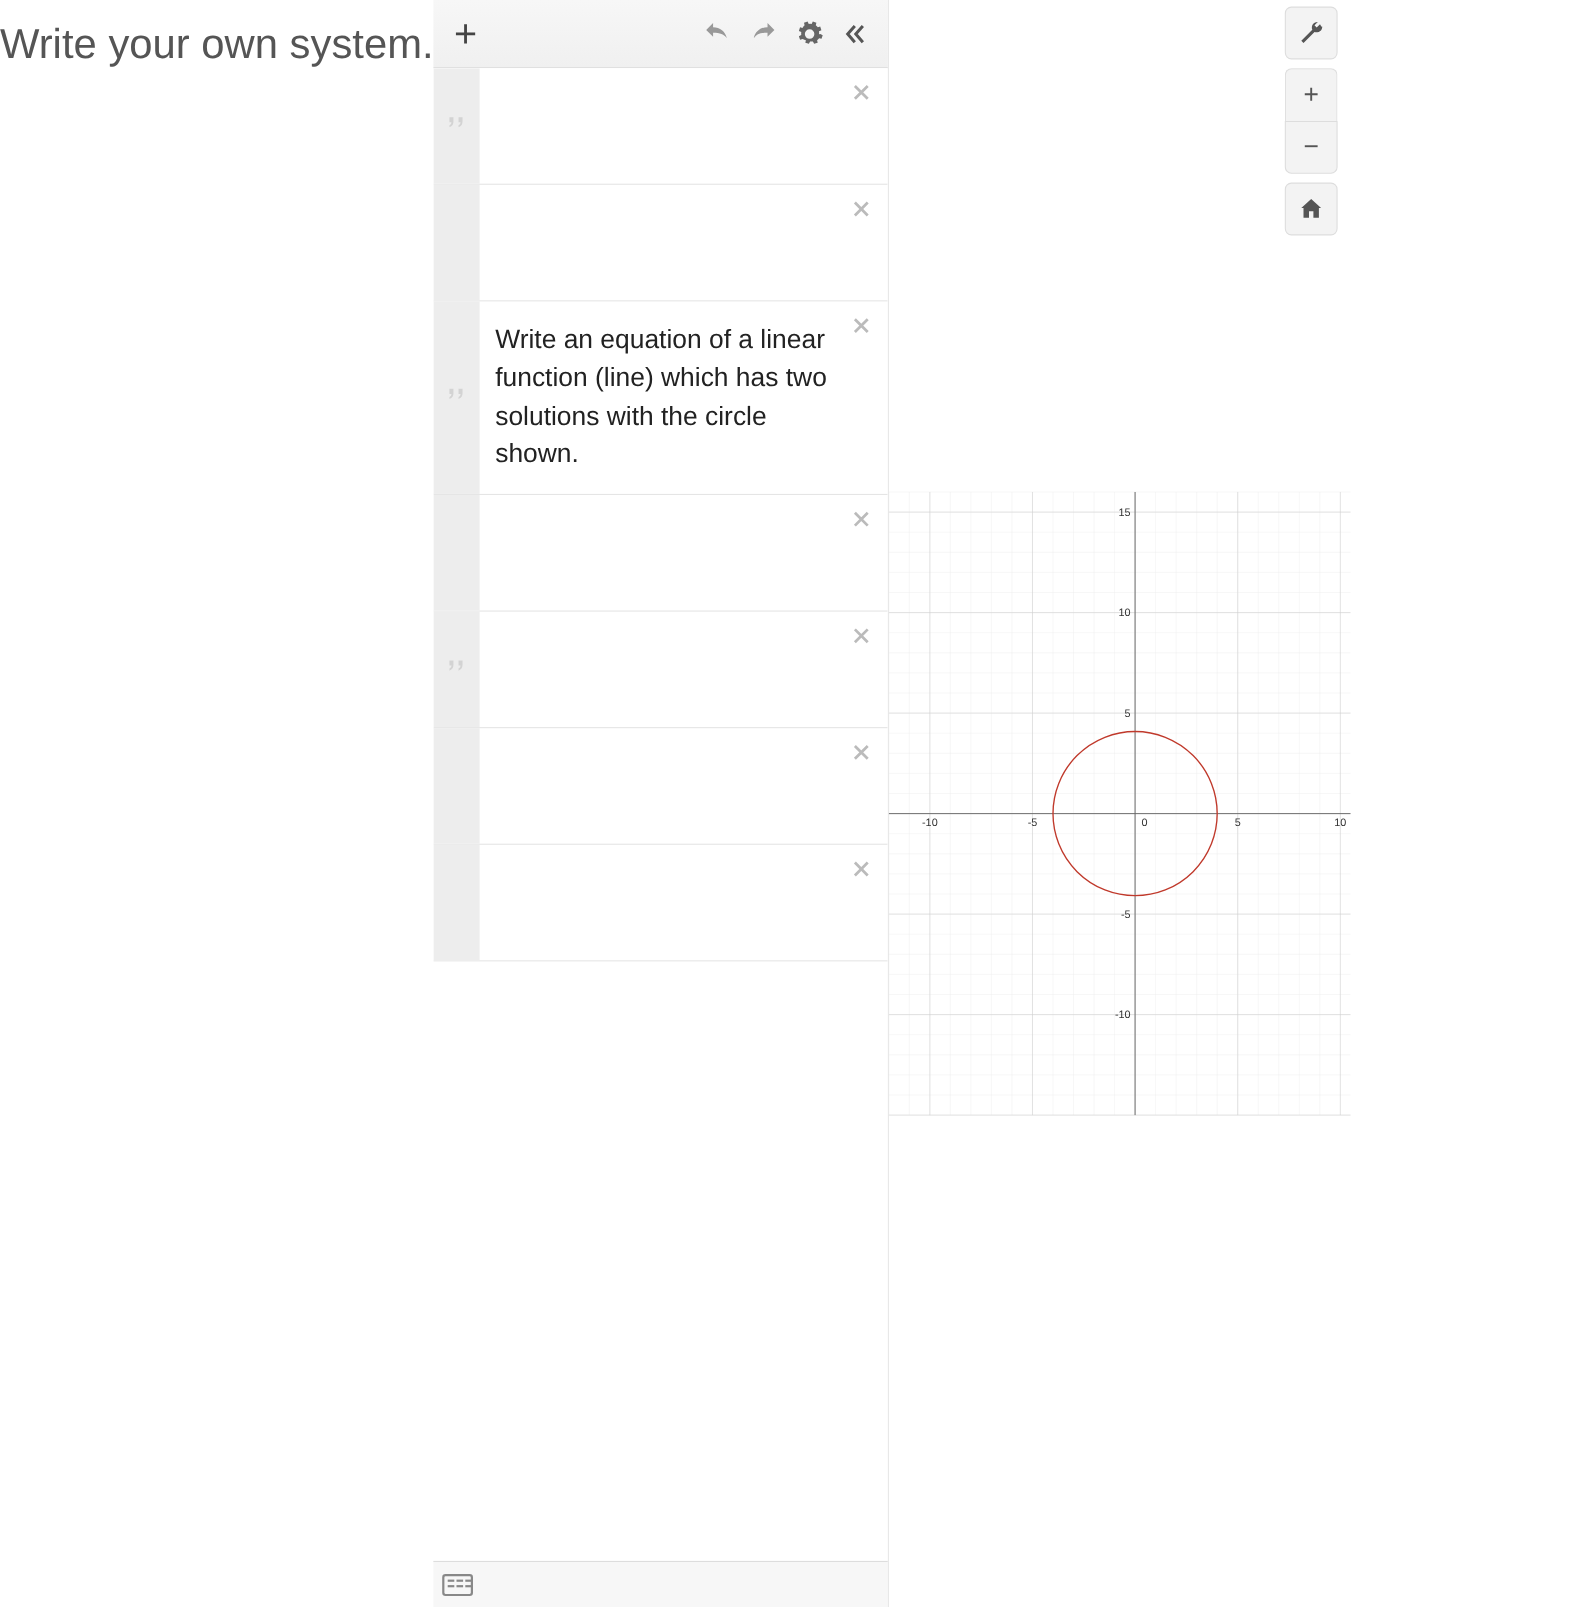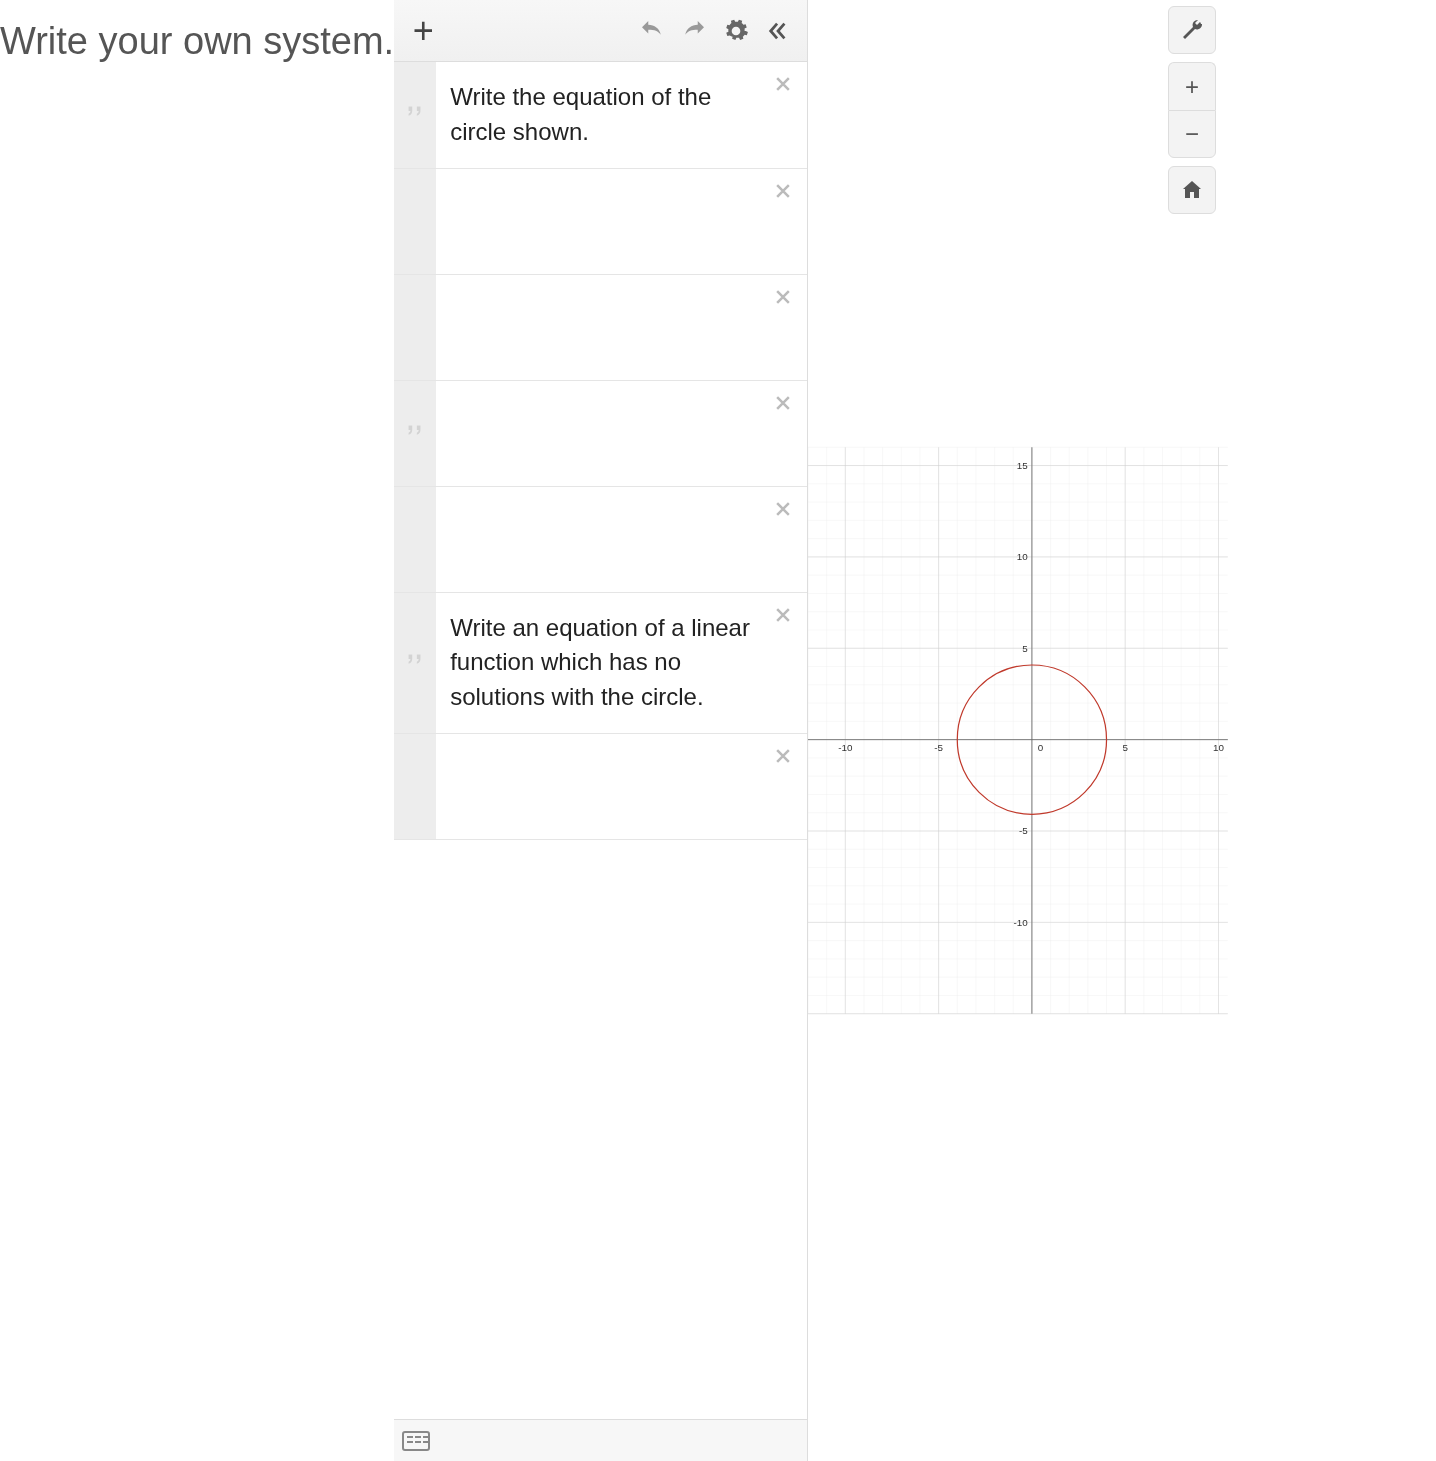--- a/index.html
+++ b/index.html
@@ -193,40 +193,52 @@
         </div>
       </div>
       <div class="exprs" id="exprs-list">
 
       <div class="expr-row">
             <div class="expr-handle">
               <span><svg viewBox="0 0 24 24">
                   <path fill="#bfbfbf" d="M5 6h4v4c0 3-1 5-4 6v-2c1-.5 2-1.5 2-3H5V6zm9 0h4v4c0 3-1 5-4 6v-2c1-.5 2-1.5 2-3h-2V6z"></path>
                 </svg></span>
             </div>
-            <div class="expr-content">
-              <span>Write the equation of the circle shown.</span>
-            </div>
             <div class="expr-remove">
               <span><svg viewBox="0 0 24 24">
                   <path stroke="#bbb" stroke-width="3" fill="none" d="M5 5l14 14M19 5L5 19"></path>
                 </svg></span>
             </div>
           </div>
           <div class="expr-row blank">
             <div class="expr-handle"></div>
             <div class="expr-content">
               <span></span>
             </div>
             <div class="expr-remove">
               <span><svg viewBox="0 0 24 24">
                   <path stroke="#bbb" stroke-width="3" fill="none" d="M5 5l14 14M19 5L5 19"></path>
                 </svg></span>
             </div>
           </div>
+          <div class="expr-row">
+            <div class="expr-handle">
+              <span><svg viewBox="0 0 24 24">
+                  <path fill="#bfbfbf" d="M5 6h4v4c0 3-1 5-4 6v-2c1-.5 2-1.5 2-3H5V6zm9 0h4v4c0 3-1 5-4 6v-2c1-.5 2-1.5 2-3h-2V6z"></path>
+                </svg></span>
+            </div>
+            <div class="expr-content">
+              <span>Write an equation of a linear function (line) which has two solutions with the circle shown.</span>
+            </div>
+            <div class="expr-remove">
+              <span><svg viewBox="0 0 24 24">
+                  <path stroke="#bbb" stroke-width="3" fill="none" d="M5 5l14 14M19 5L5 19"></path>
+                </svg></span>
+            </div>
+          </div>
           <div class="expr-row blank">
             <div class="expr-handle"></div>
             <div class="expr-content">
               <span></span>
             </div>
             <div class="expr-remove">
               <span><svg viewBox="0 0 24 24">
                   <path stroke="#bbb" stroke-width="3" fill="none" d="M5 5l14 14M19 5L5 19"></path>
                 </svg></span>
             </div>
@@ -240,35 +252,20 @@
             <div class="expr-remove">
               <span><svg viewBox="0 0 24 24">
                   <path stroke="#bbb" stroke-width="3" fill="none" d="M5 5l14 14M19 5L5 19"></path>
                 </svg></span>
             </div>
           </div>
           <div class="expr-row blank">
             <div class="expr-handle"></div>
             <div class="expr-content">
               <span></span>
-            </div>
-            <div class="expr-remove">
-              <span><svg viewBox="0 0 24 24">
-                  <path stroke="#bbb" stroke-width="3" fill="none" d="M5 5l14 14M19 5L5 19"></path>
-                </svg></span>
-            </div>
-          </div>
-          <div class="expr-row">
-            <div class="expr-handle">
-              <span><svg viewBox="0 0 24 24">
-                  <path fill="#bfbfbf" d="M5 6h4v4c0 3-1 5-4 6v-2c1-.5 2-1.5 2-3H5V6zm9 0h4v4c0 3-1 5-4 6v-2c1-.5 2-1.5 2-3h-2V6z"></path>
-                </svg></span>
-            </div>
-            <div class="expr-content">
-              <span>Write an equation of a linear function which has no solutions with the circle.</span>
             </div>
             <div class="expr-remove">
               <span><svg viewBox="0 0 24 24">
                   <path stroke="#bbb" stroke-width="3" fill="none" d="M5 5l14 14M19 5L5 19"></path>
                 </svg></span>
             </div>
           </div>
           <div class="expr-row blank">
             <div class="expr-handle"></div>
             <div class="expr-content">

